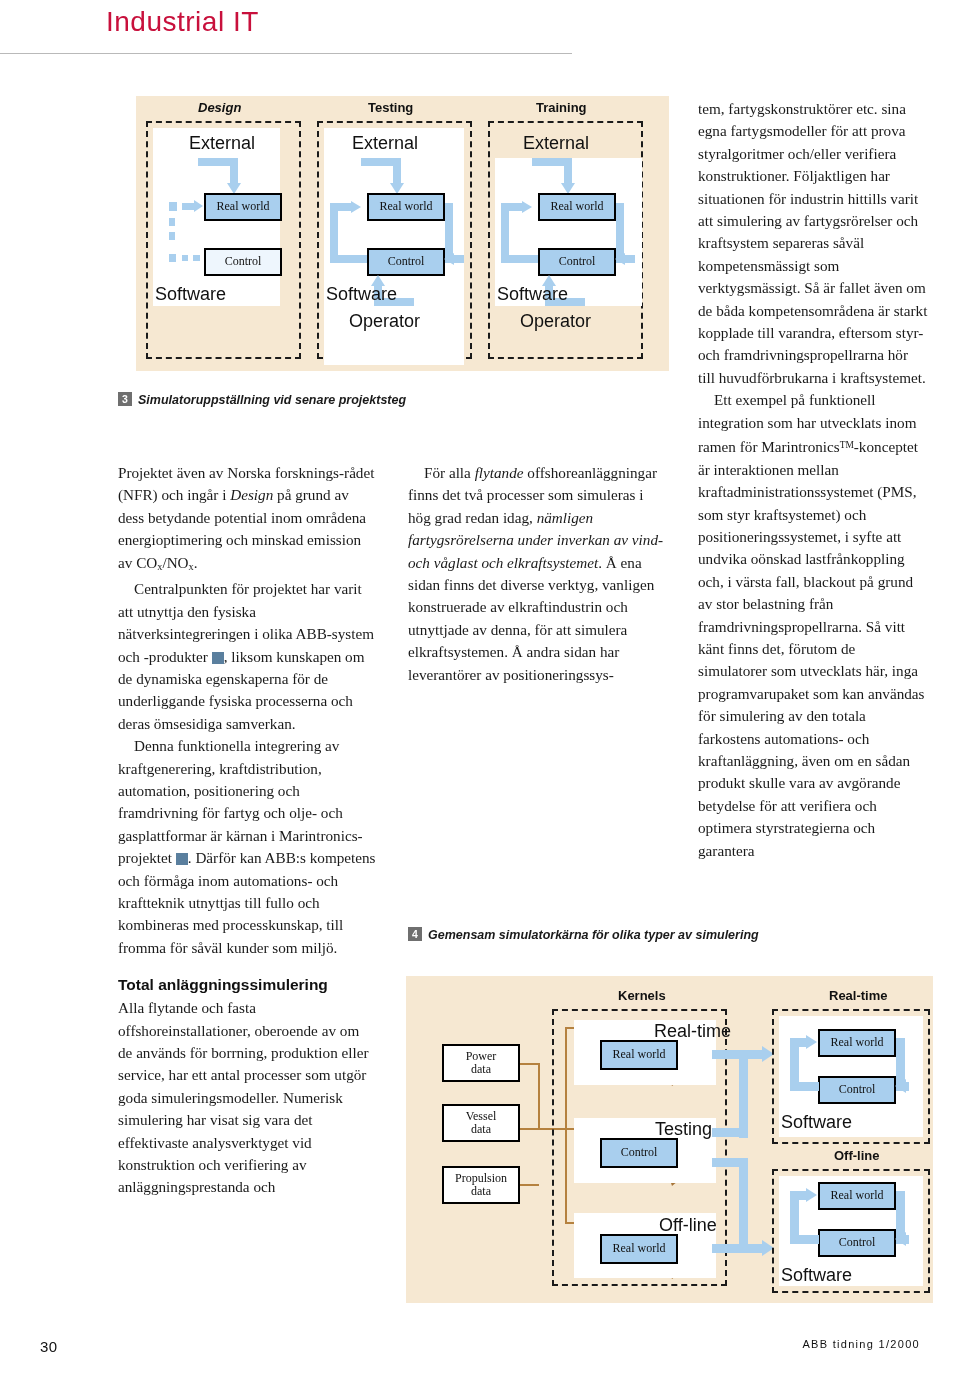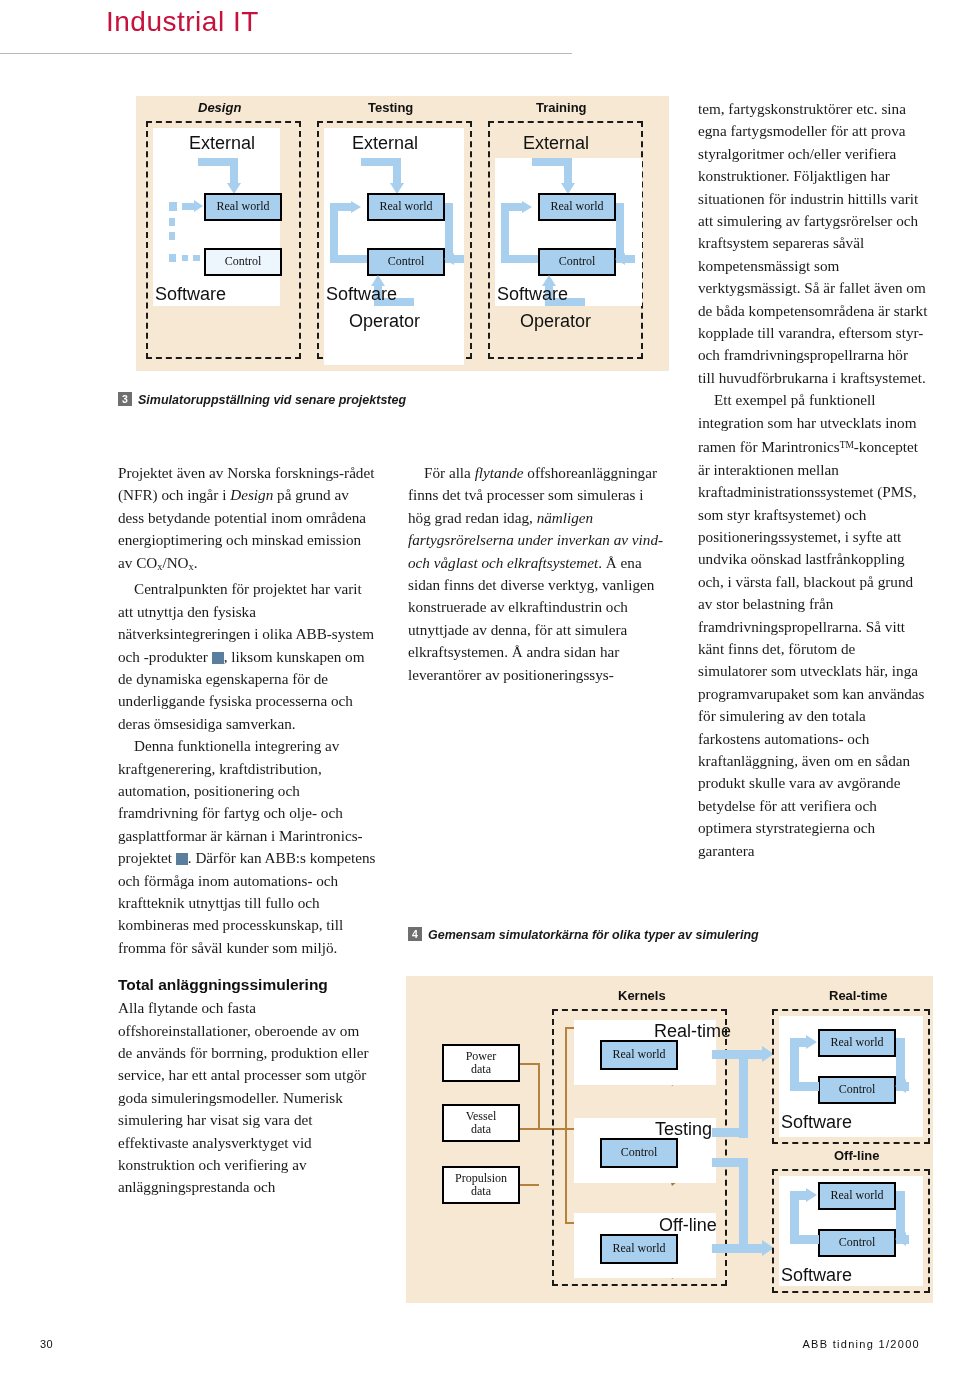--- a/index.html
+++ b/index.html
@@ -57,21 +57,21 @@
   .inum{
     display:inline-block;width:12px;height:12px;line-height:12px;text-align:center;
     background:#5a7f9e;color:#fff;font-weight:700;font-size:9.5px;
     font-family:"Liberation Sans", sans-serif;vertical-align:1px;
   }
   em{font-style:italic;}
   sub{font-size:.68em;vertical-align:-.22em;}
   sup{font-size:.62em;vertical-align:.45em;}
 
   
-  #footer-page{position:absolute;left:40px;top:1338px;font-family:"Liberation Sans", sans-serif;font-size:11px;color:#111;letter-spacing:.5px;}
+  #footer-page{position:absolute;left:40px;top:1338px;font-family:"Liberation Sans", sans-serif;font-size:15px;color:#111;letter-spacing:.5px;}
   #footer-src{position:absolute;right:40px;top:1338px;font-family:"Liberation Sans", sans-serif;font-size:11px;color:#111;letter-spacing:1.3px;}
 </style>
 </head>
 <body>
 
 <div id="header">
   <div id="header-title">Industrial IT</div>
   <div id="header-rule"></div>
 </div>
 

